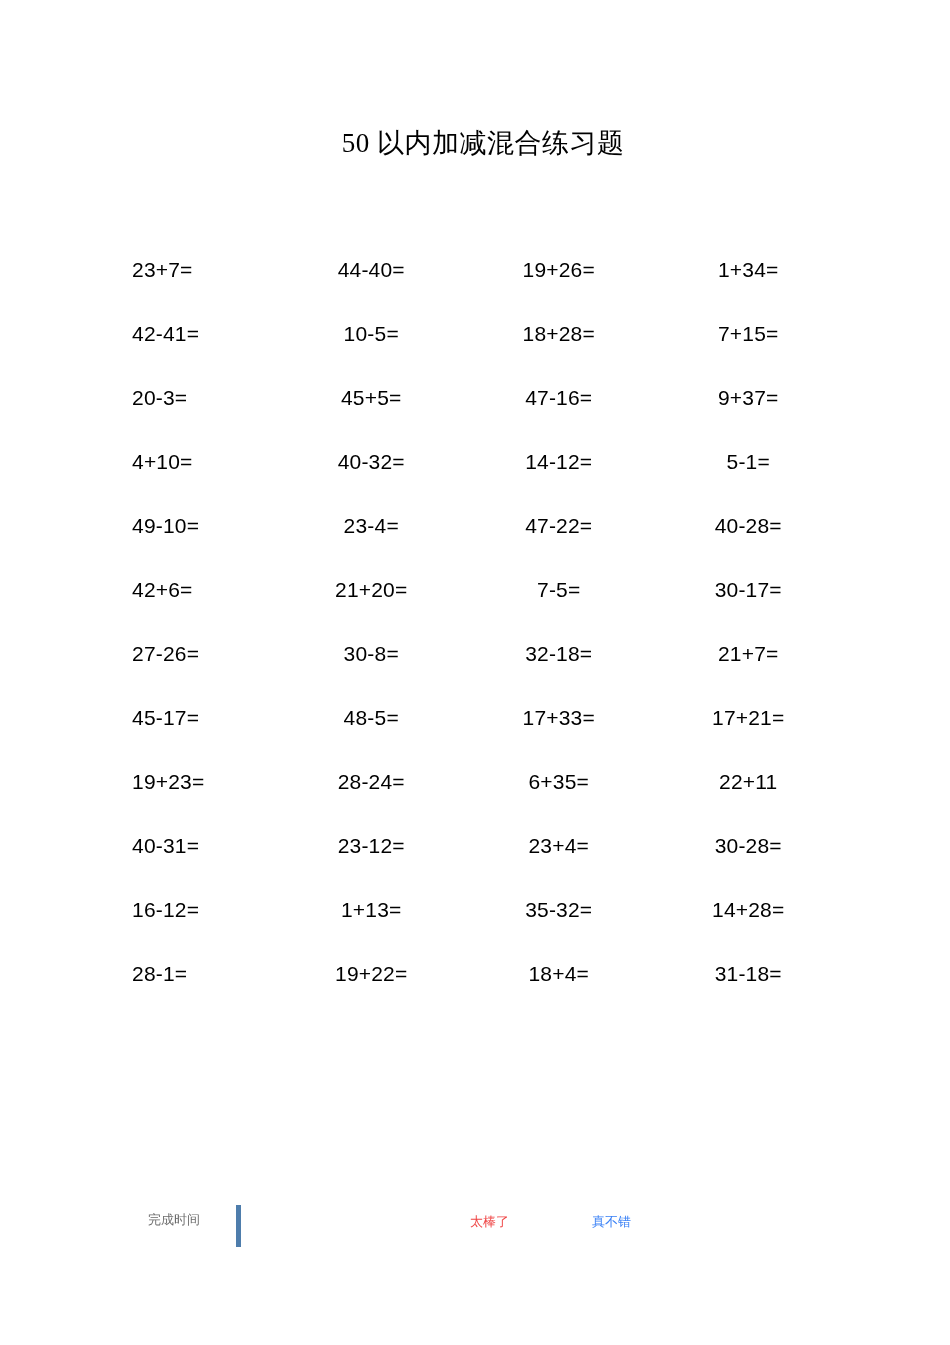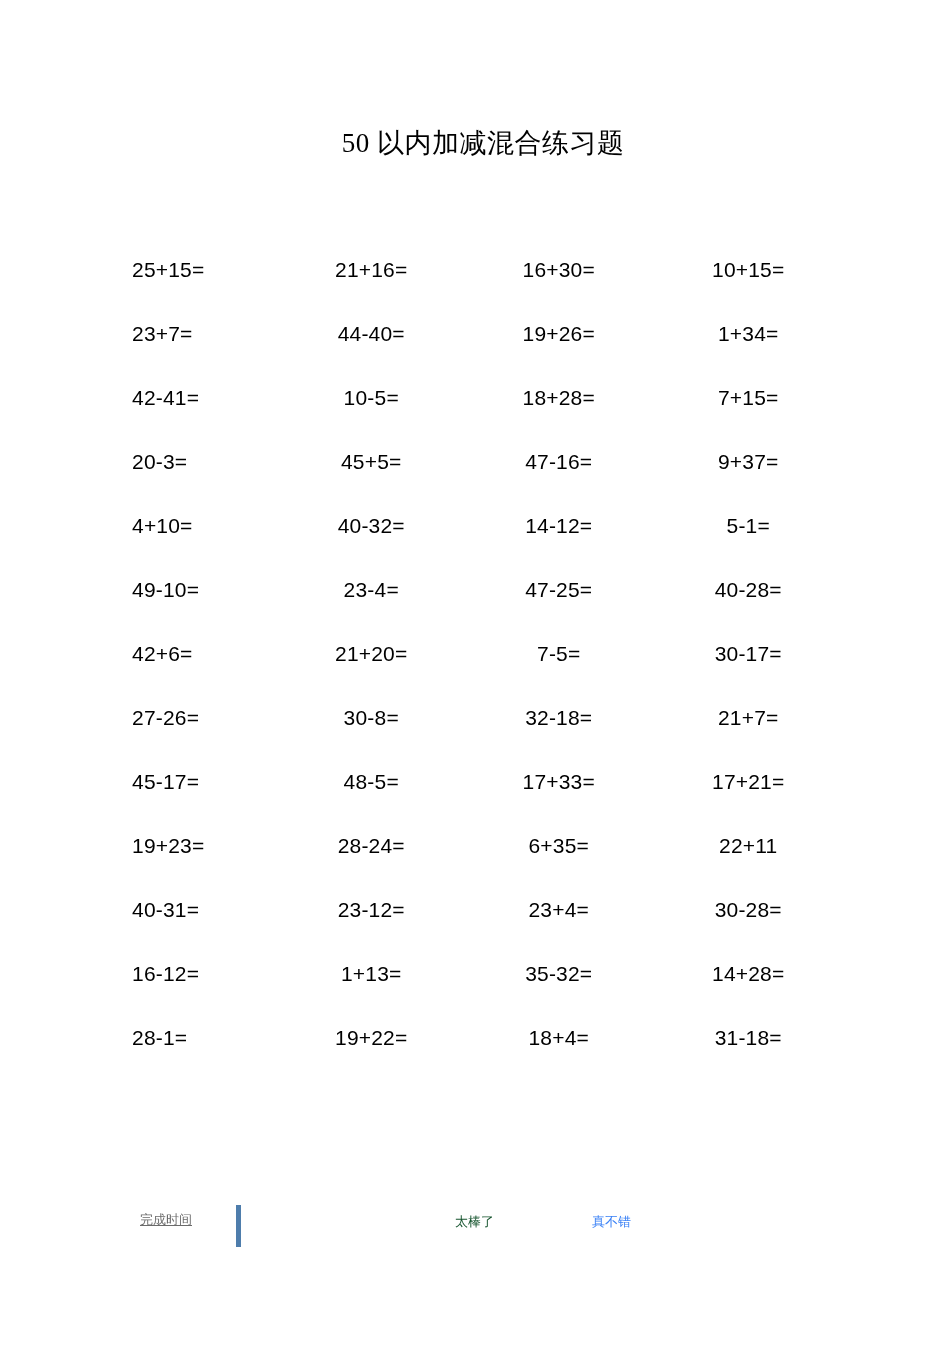--- a/index.html
+++ b/index.html
@@ -67,45 +67,39 @@
     width: 950px;
     height: 60px;
   }
   .footer-label {
     position: absolute;
     font-family: "Liberation Serif", serif;
     font-size: 13px;
     color: #6b6b6b;
     white-space: nowrap;
   }
-  .footer-time   { left: 140px; top: 11px; text-decoration: underline; }
+  .footer-time   { left: 148px; top: 11px; }
   .footer-great  { left: 455px; top: 13px; }
   .footer-nice   { left: 592px; top: 13px; }
 
   .footer-bar {
     position: absolute;
     left: 236px;
     top: 5px;
     width: 5px;
     height: 42px;
     background: #4e7dac;
   }
 </style>
 </head>
 <body style="background: rgb(255, 255, 255);">
 
 <div class="worksheet-title">50 以内加减混合练习题</div>
 
 <div class="problem-grid">
-    <div class="problem-row">
-      <div class="problem-cell col-0">25+15=</div>
-      <div class="problem-cell col-1">21+16=</div>
-      <div class="problem-cell col-2">16+30=</div>
-      <div class="problem-cell col-3">10+15=</div>
-    </div>
     <div class="problem-row">
       <div class="problem-cell col-0">23+7=</div>
       <div class="problem-cell col-1">44-40=</div>
       <div class="problem-cell col-2">19+26=</div>
       <div class="problem-cell col-3">1+34=</div>
     </div>
     <div class="problem-row">
       <div class="problem-cell col-0">42-41=</div>
       <div class="problem-cell col-1">10-5=</div>
       <div class="problem-cell col-2">18+28=</div>
@@ -119,21 +113,21 @@
     </div>
     <div class="problem-row">
       <div class="problem-cell col-0">4+10=</div>
       <div class="problem-cell col-1">40-32=</div>
       <div class="problem-cell col-2">14-12=</div>
       <div class="problem-cell col-3">5-1=</div>
     </div>
     <div class="problem-row">
       <div class="problem-cell col-0">49-10=</div>
       <div class="problem-cell col-1">23-4=</div>
-      <div class="problem-cell col-2">47-25=</div>
+      <div class="problem-cell col-2">47-22=</div>
       <div class="problem-cell col-3">40-28=</div>
     </div>
     <div class="problem-row">
       <div class="problem-cell col-0">42+6=</div>
       <div class="problem-cell col-1">21+20=</div>
       <div class="problem-cell col-2">7-5=</div>
       <div class="problem-cell col-3">30-17=</div>
     </div>
     <div class="problem-row">
       <div class="problem-cell col-0">27-26=</div>
@@ -171,16 +165,16 @@
       <div class="problem-cell col-2">18+4=</div>
       <div class="problem-cell col-3">31-18=</div>
     </div>
   </div>
 
 <div class="footer-area">
   <div class="footer-label footer-time" style="color: rgb(107, 107, 107);">完成时间</div>
 
   <div class="footer-bar" style="background: rgb(78, 125, 172);"></div>
 
-  <div class="footer-label footer-great" style="color: #14532d;">太棒了</div>
+  <div class="footer-label footer-great" style="color: #ef4444; margin-left: 15px;">太棒了</div>
 
   <div class="footer-label footer-nice" style="color: #3b82f6; font-family: Liberation Serif, serif;">真不错</div>
 </div>
 
 </body></html>

